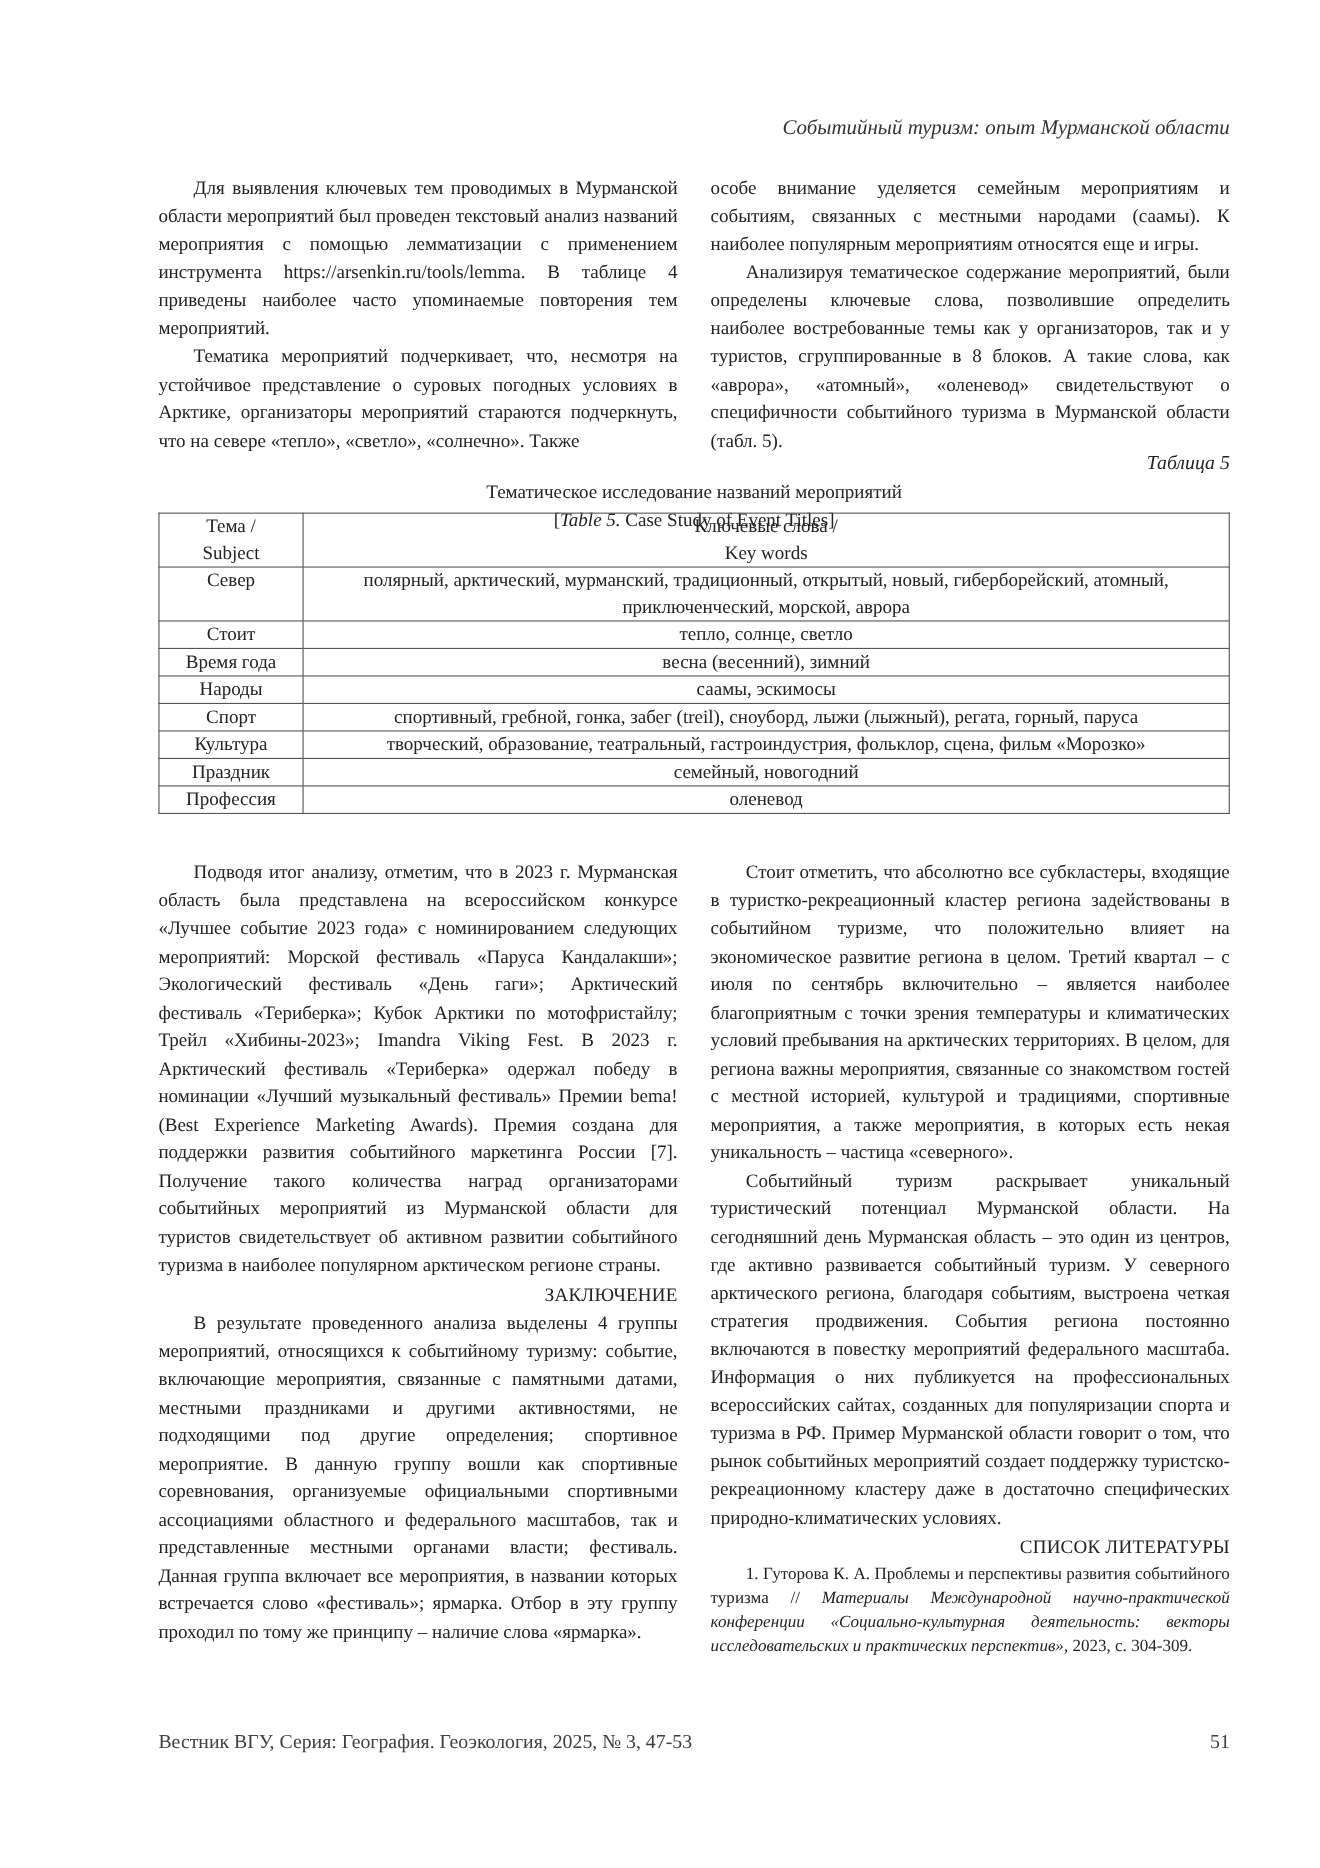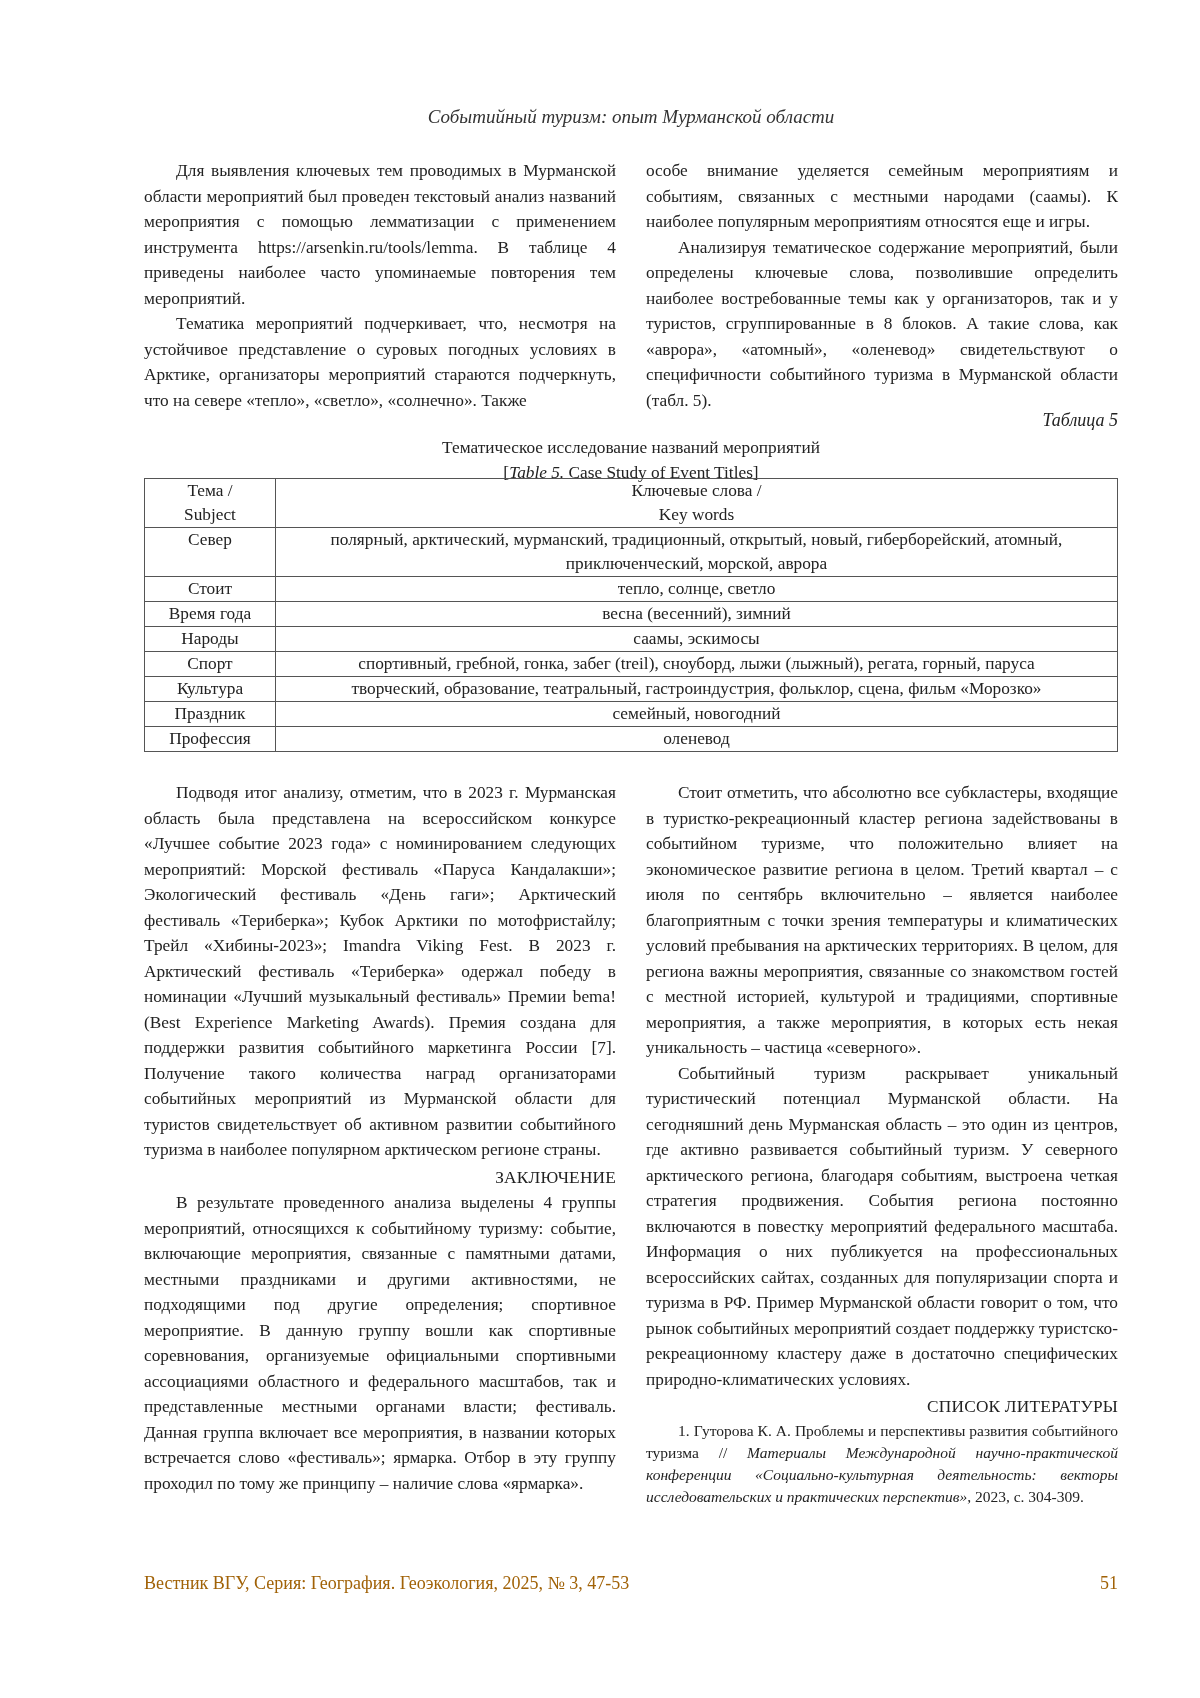--- a/index.html
+++ b/index.html
@@ -1,38 +1,38 @@
 <!DOCTYPE html>
 <html><head>
 <meta charset="utf-8">
 <style>
   html, body { margin: 0; padding: 0; background: #ffffff; }
   body { width: 1200px; height: 1698px; position: relative; overflow: hidden;
          font-family: "Liberation Serif", "DejaVu Serif", serif; color: #222; }
   .page { position: absolute; left: 144px; top: 0; width: 974px; }
-  .running-head { position: absolute; top: 106px; left: 0; width: 974px; text-align: center;
+  .running-head { position: absolute; top: 106px; left: 0; width: 974px; text-align: right;
                   font-style: italic; font-size: 19px; color: #333; }
   .cols { position: absolute; left: 0; width: 974px; display: flex; justify-content: space-between; }
   .col { width: 472px; font-size: 17.3px; line-height: 25.5px; text-align: justify; hyphens: manual; }
   .col p { margin: 0; text-indent: 32px; }
   .cols-top { top: 158px; gap: 12px; }
   .cols-bottom { top: 780px; }
   .table-label { position: absolute; top: 410px; right: 0; font-style: italic; font-size: 18px; }
   .table-caption { position: absolute; top: 435px; left: 0; width: 974px; text-align: center; font-size: 17.3px; line-height: 25px; }
   .table-caption i { }
-  table.kw { position: absolute; top: 478px; left: 0; width: 974px; border-collapse: collapse;
+  table.kw { position: absolute; top: 466px; left: 0; width: 974px; border-collapse: collapse;
              font-size: 17.3px; line-height: 24px; }
   table.kw td, table.kw th { border: 1.5px solid #555; padding: 0 6px; vertical-align: top; font-weight: normal; text-align: center; }
   table.kw th { text-align: center; }
   table.kw td.subj { width: 118px; }
   .heading { text-align: right; font-size: 17.3px; margin: 2px 0 0 0; letter-spacing: 0.2px; }
   .ref { font-size: 15.5px; line-height: 22px; text-align: justify; text-indent: 32px; margin: 0; }
   .ref i { font-style: italic; }
   .footer { position: absolute; top: 1573px; left: 0; width: 974px; display: flex; justify-content: space-between;
-            font-size: 18px; color: #a16207; }
+            font-size: 18px; color: #404040; }
 </style>
 </head>
 <body>
 
 <div class="page">
 
   <div class="running-head">Событийный туризм: опыт Мурманской области</div>
 
   <div class="cols cols-top">
     <div class="col">

